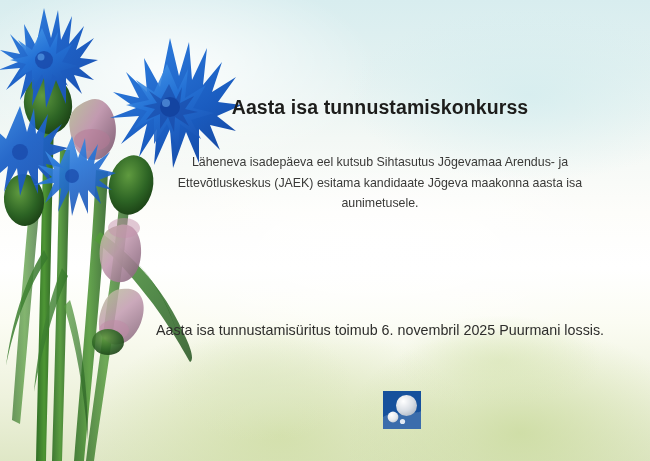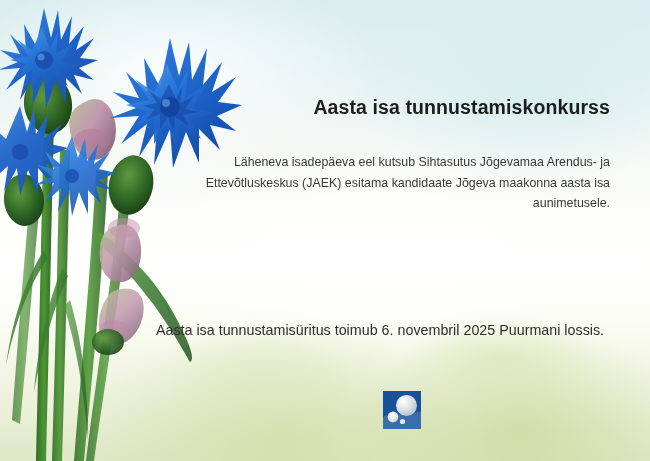--- a/index.html
+++ b/index.html
@@ -93,32 +93,32 @@
     top: 0;
     width: 460px;
     height: 461px;
   }
 
   .title {
     position: absolute;
     left: 0;
     top: 96px;
     width: 460px;
-    text-align: right;
+    text-align: center;
     font-size: 19.5px;
     font-weight: bold;
     color: #1d1d1b;
     letter-spacing: 0.1px;
   }
 
   .para {
     position: absolute;
     left: 0;
     width: 460px;
-    text-align: right;
+    text-align: center;
     color: #3a3a38;
     font-size: 12.4px;
     line-height: 20.5px;
   }
   .para-1 { top: 152px; }
   .para-2 { top: 234px; }
 
   .para-3 {
     position: absolute;
     left: 0;

